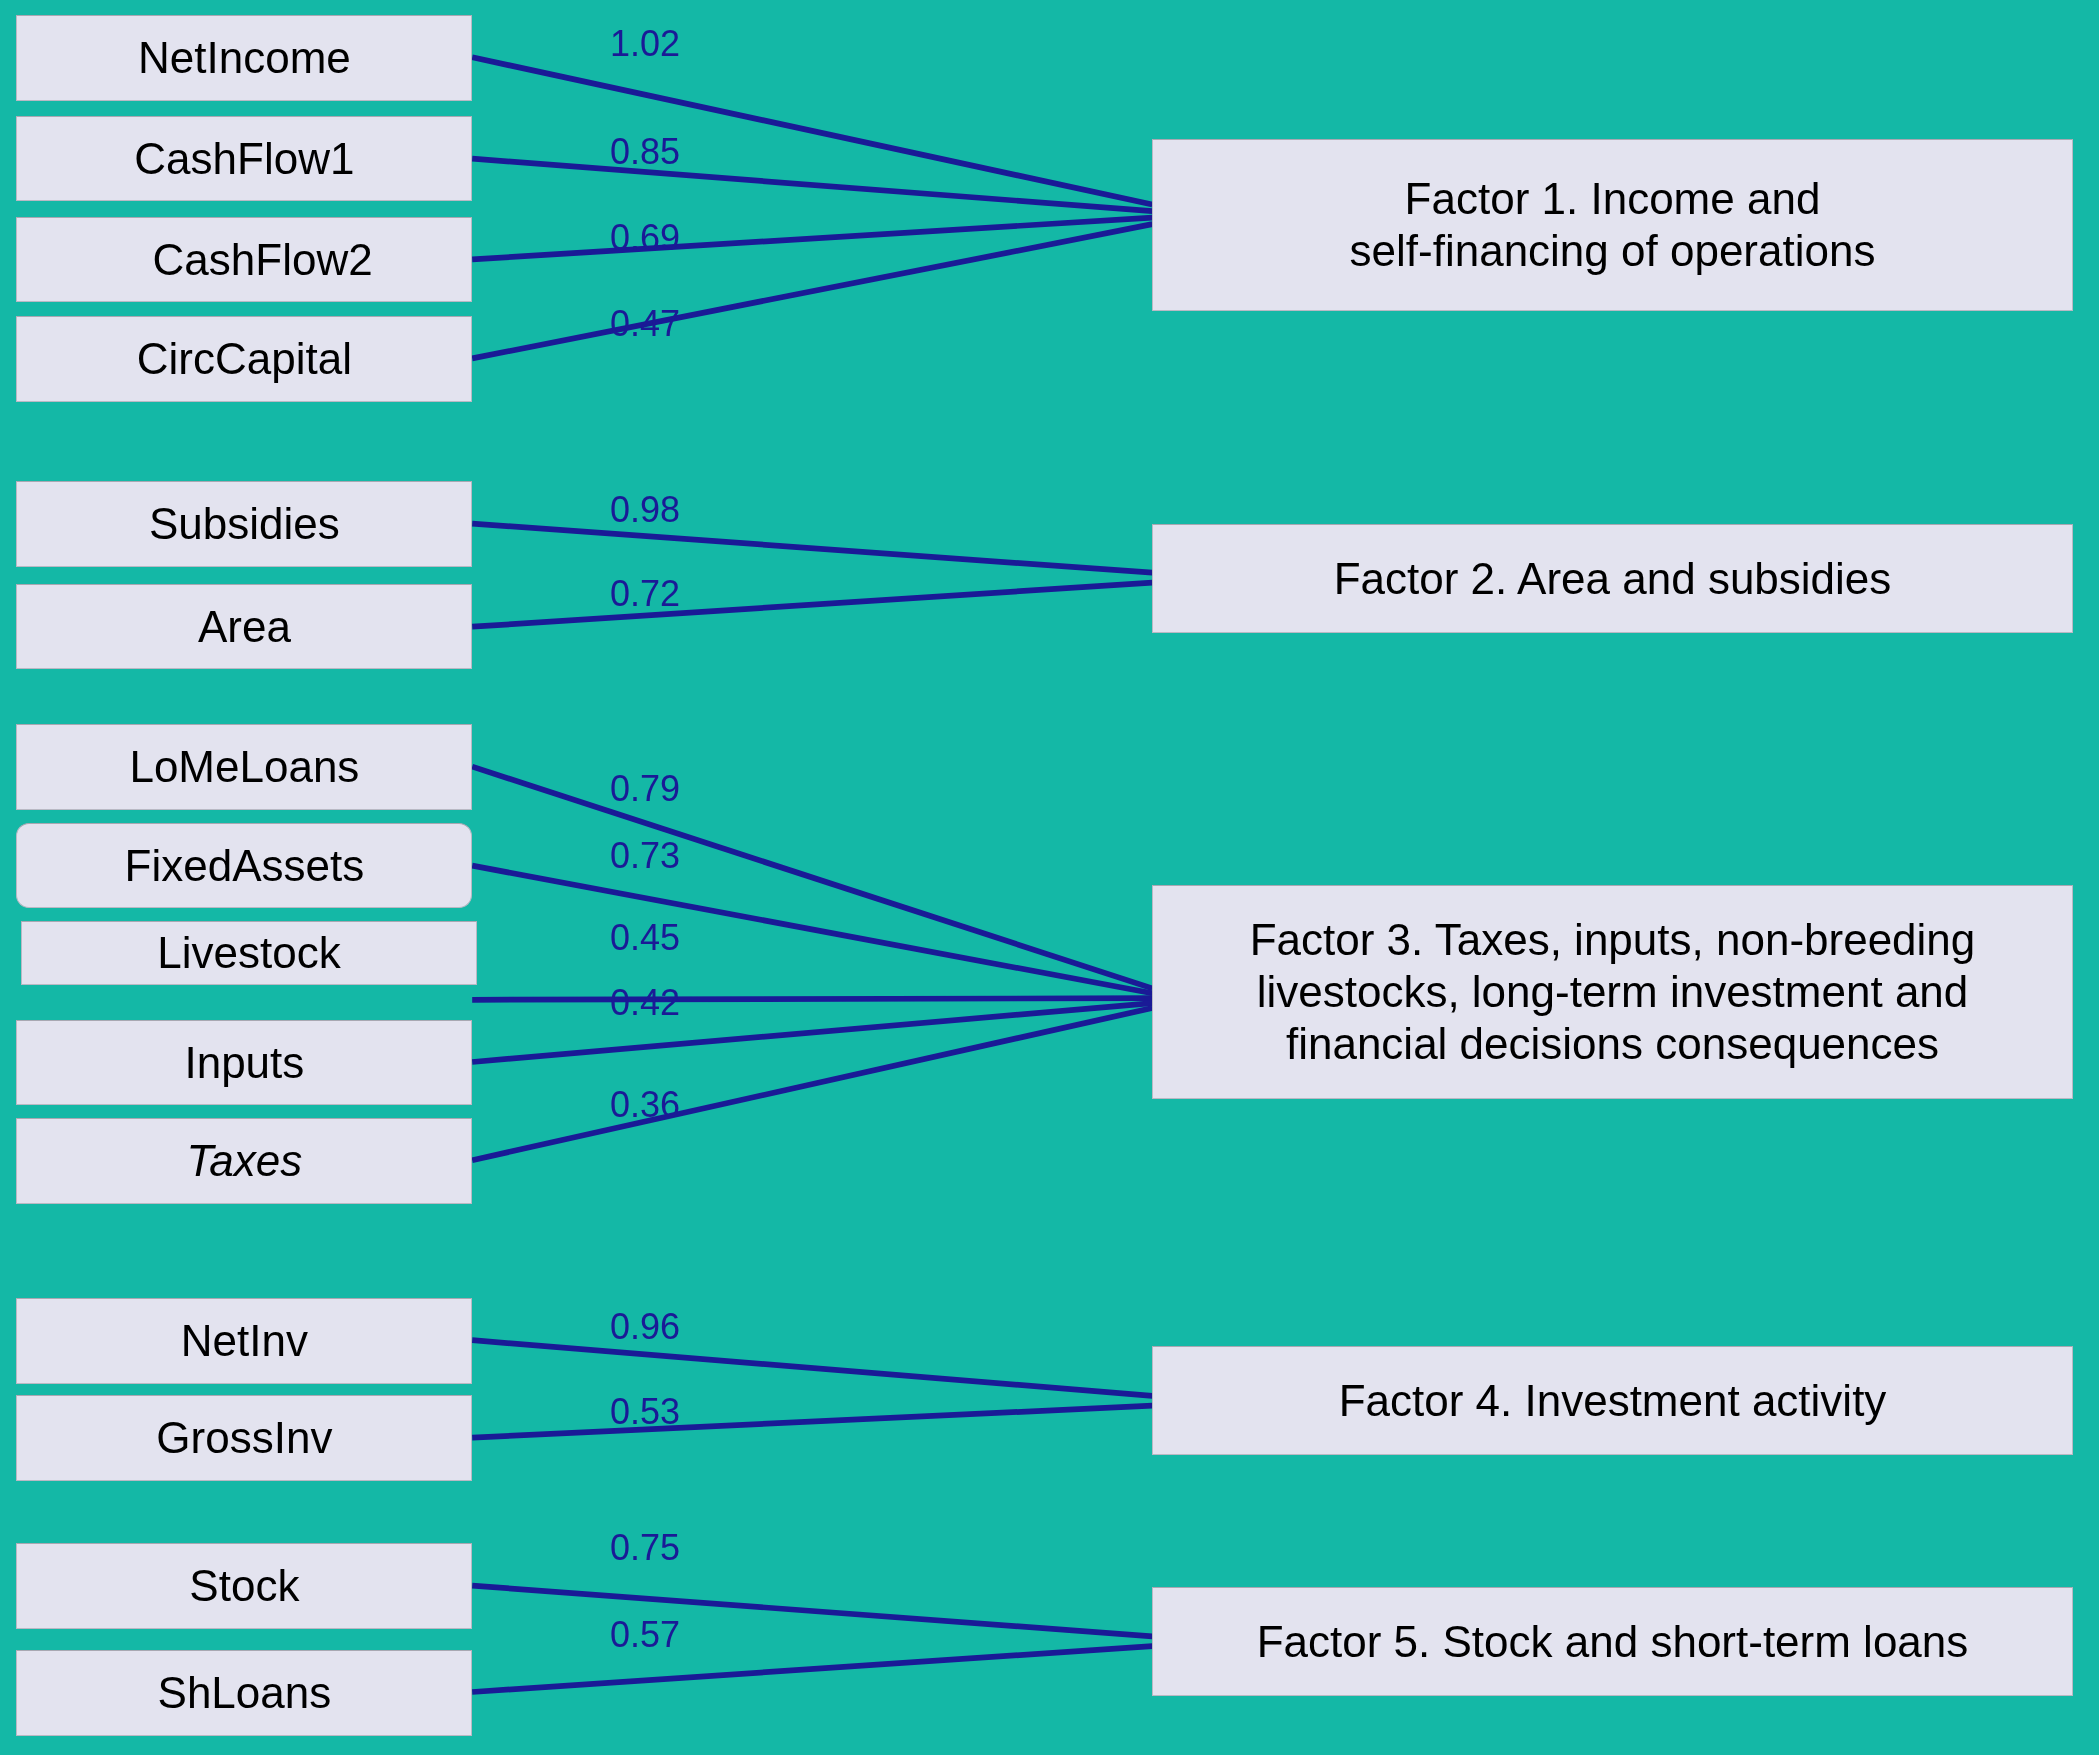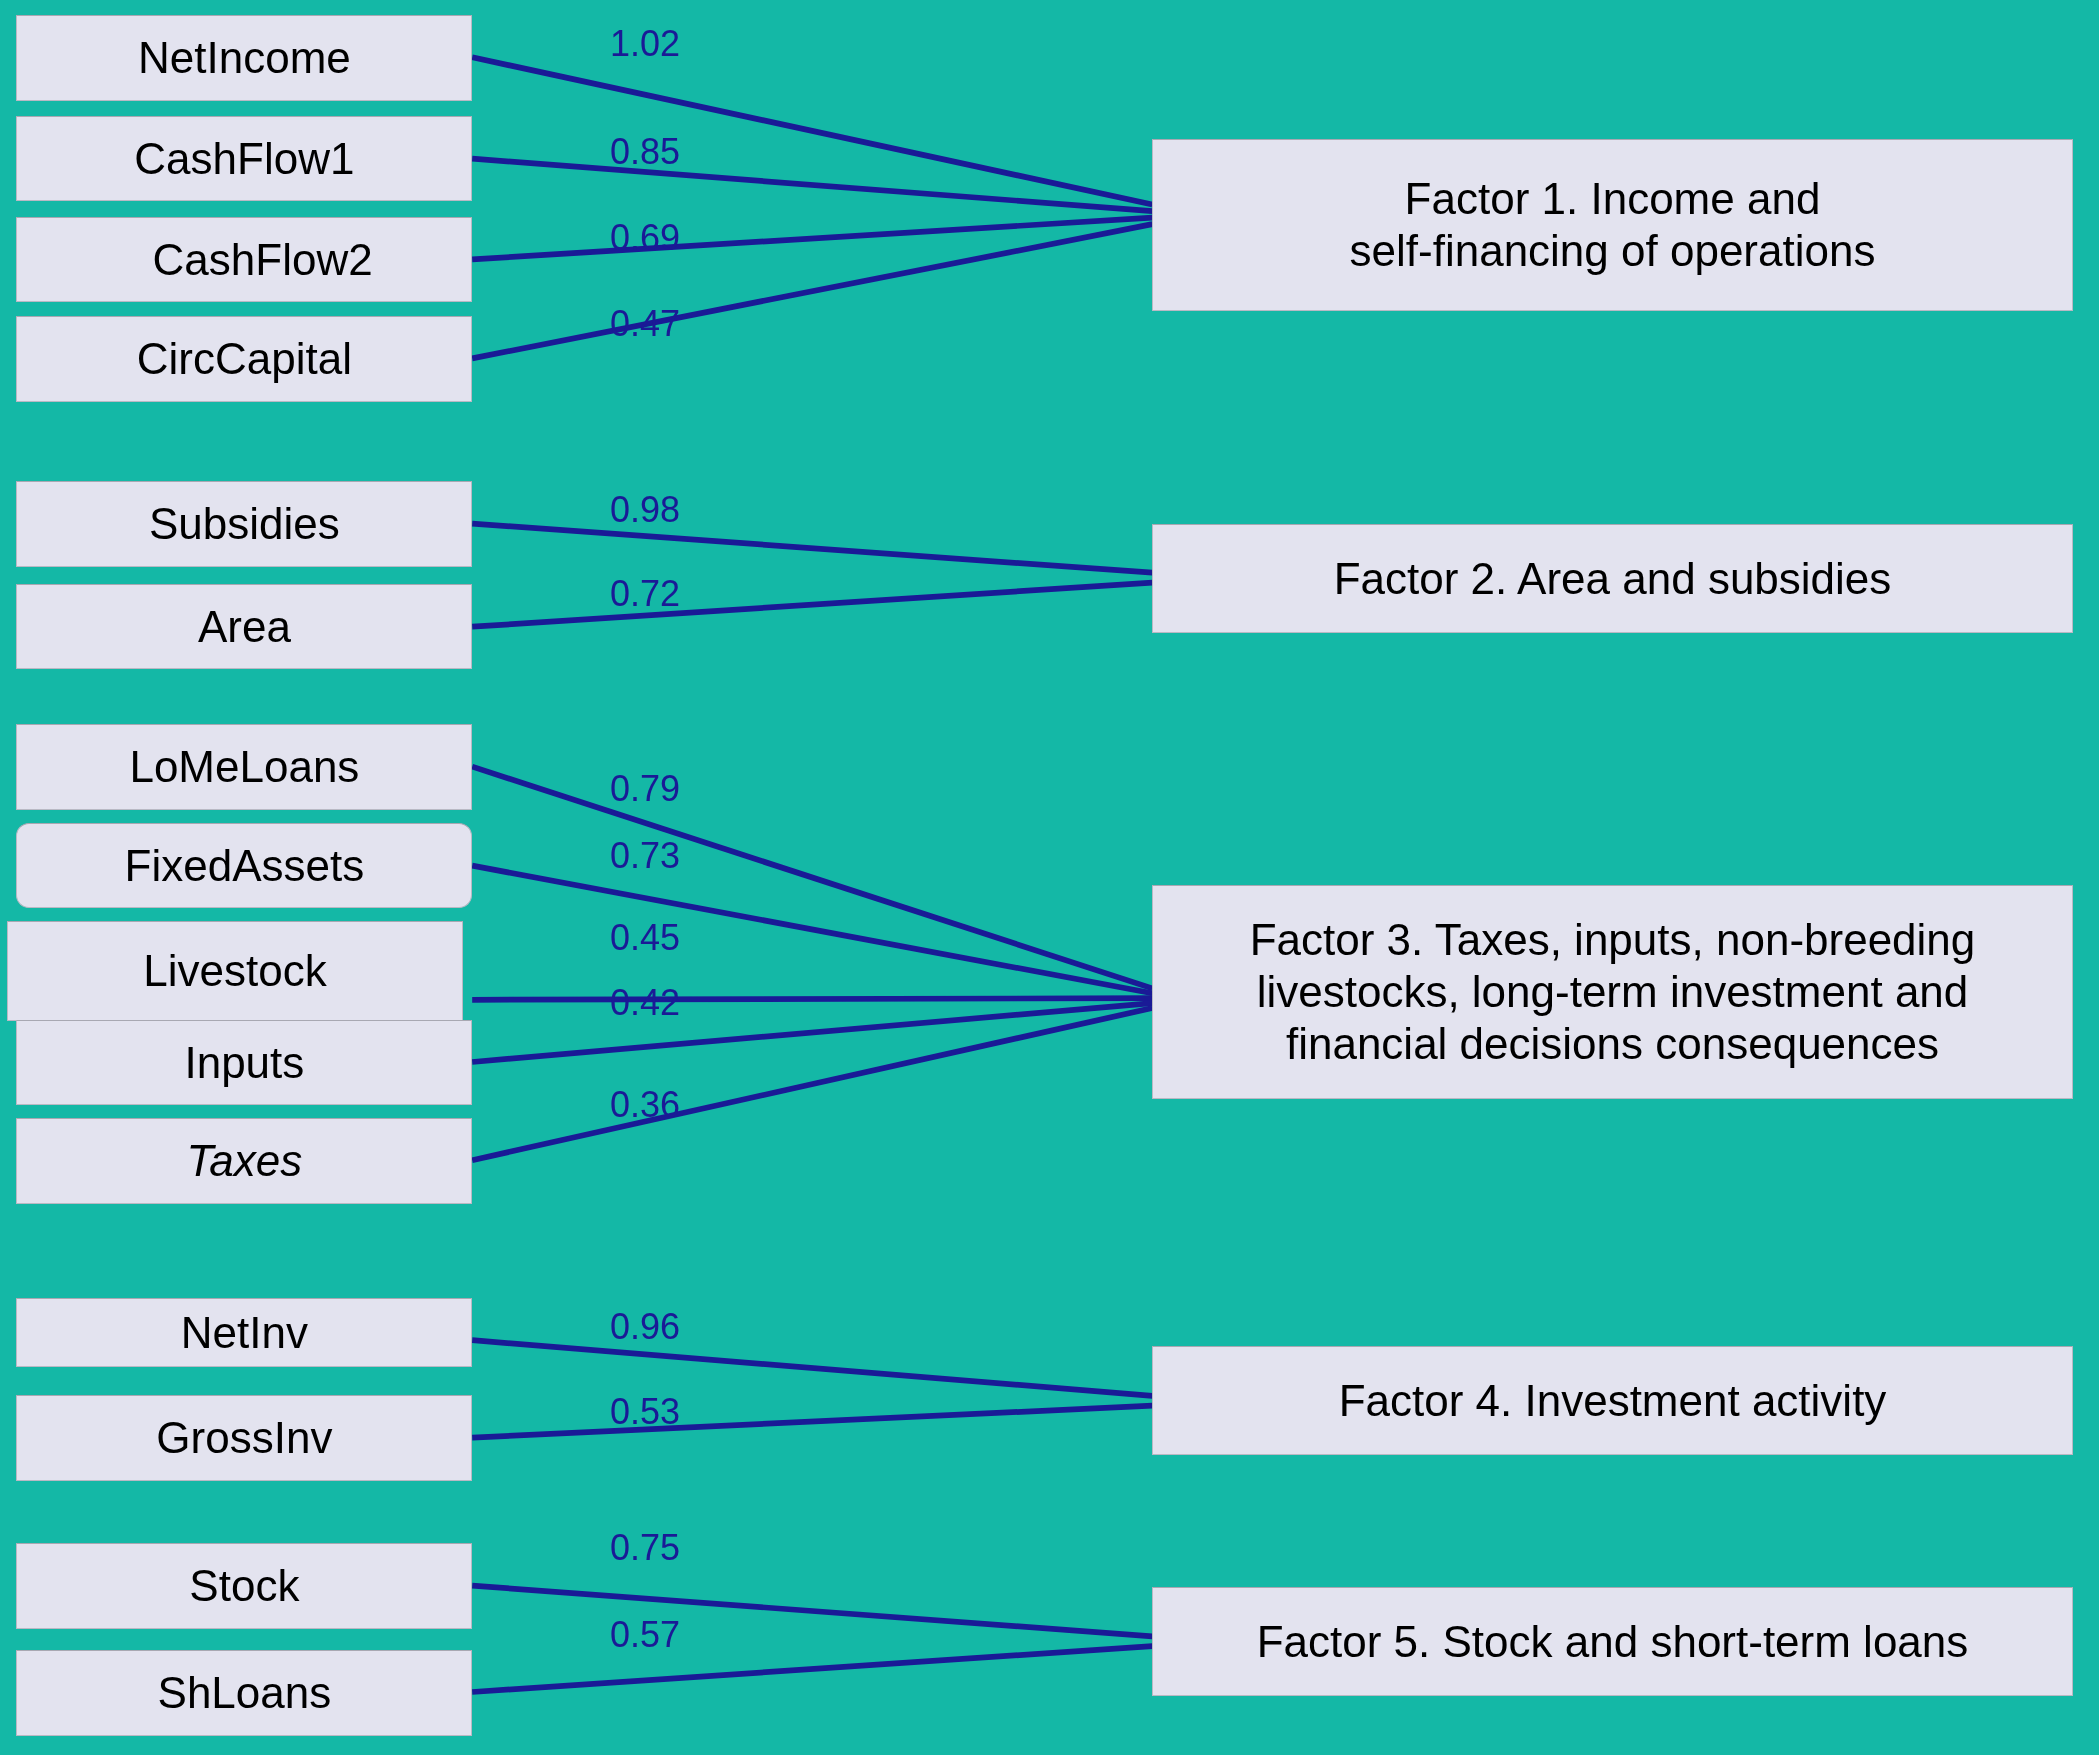--- a/index.html
+++ b/index.html
@@ -104,35 +104,35 @@
       </div>
       <div class="node-box factor-box" style="left: 1152px; top: 524px; width: 921px; height: 109px;">
         <span class="factor-text">Factor 2. Area and subsidies</span>
       </div>
       <div class="node-box var-box" style="left: 16.4px; top: 724px; width: 456px; height: 86px;">
         <span>LoMeLoans</span>
       </div>
       <div class="node-box var-box" style="left: 16.4px; top: 823px; width: 456px; height: 85px; border-radius: 13px;">
         <span>FixedAssets</span>
       </div>
-      <div class="node-box var-box" style="left: 7px; top: 921px; width: 456px; height: 100px;">
+      <div class="node-box var-box" style="left: 21px; top: 921px; width: 456px; height: 64px;">
         <span>Livestock</span>
       </div>
       <div class="node-box var-box" style="left: 16.4px; top: 1020px; width: 456px; height: 85px;">
         <span>Inputs</span>
       </div>
       <div class="node-box var-box" style="left: 16.4px; top: 1118px; width: 456px; height: 86px; font-style: italic;">
         <span>Taxes</span>
       </div>
       <div class="node-box factor-box" style="left: 1152px; top: 885px; width: 921px; height: 214px;">
         <span class="factor-text">Factor 3. Taxes, inputs, non-breeding
 livestocks, long-term investment and
 financial decisions consequences</span>
       </div>
-      <div class="node-box var-box" style="left: 16.4px; top: 1298px; width: 456px; height: 69px;">
+      <div class="node-box var-box" style="left: 16.4px; top: 1298px; width: 456px; height: 86px;">
         <span>NetInv</span>
       </div>
       <div class="node-box var-box" style="left: 16.4px; top: 1395px; width: 456px; height: 86px;">
         <span>GrossInv</span>
       </div>
       <div class="node-box factor-box" style="left: 1152px; top: 1346px; width: 921px; height: 109px;">
         <span class="factor-text">Factor 4. Investment activity</span>
       </div>
       <div class="node-box var-box" style="left: 16.4px; top: 1543px; width: 456px; height: 86px;">
         <span>Stock</span>

